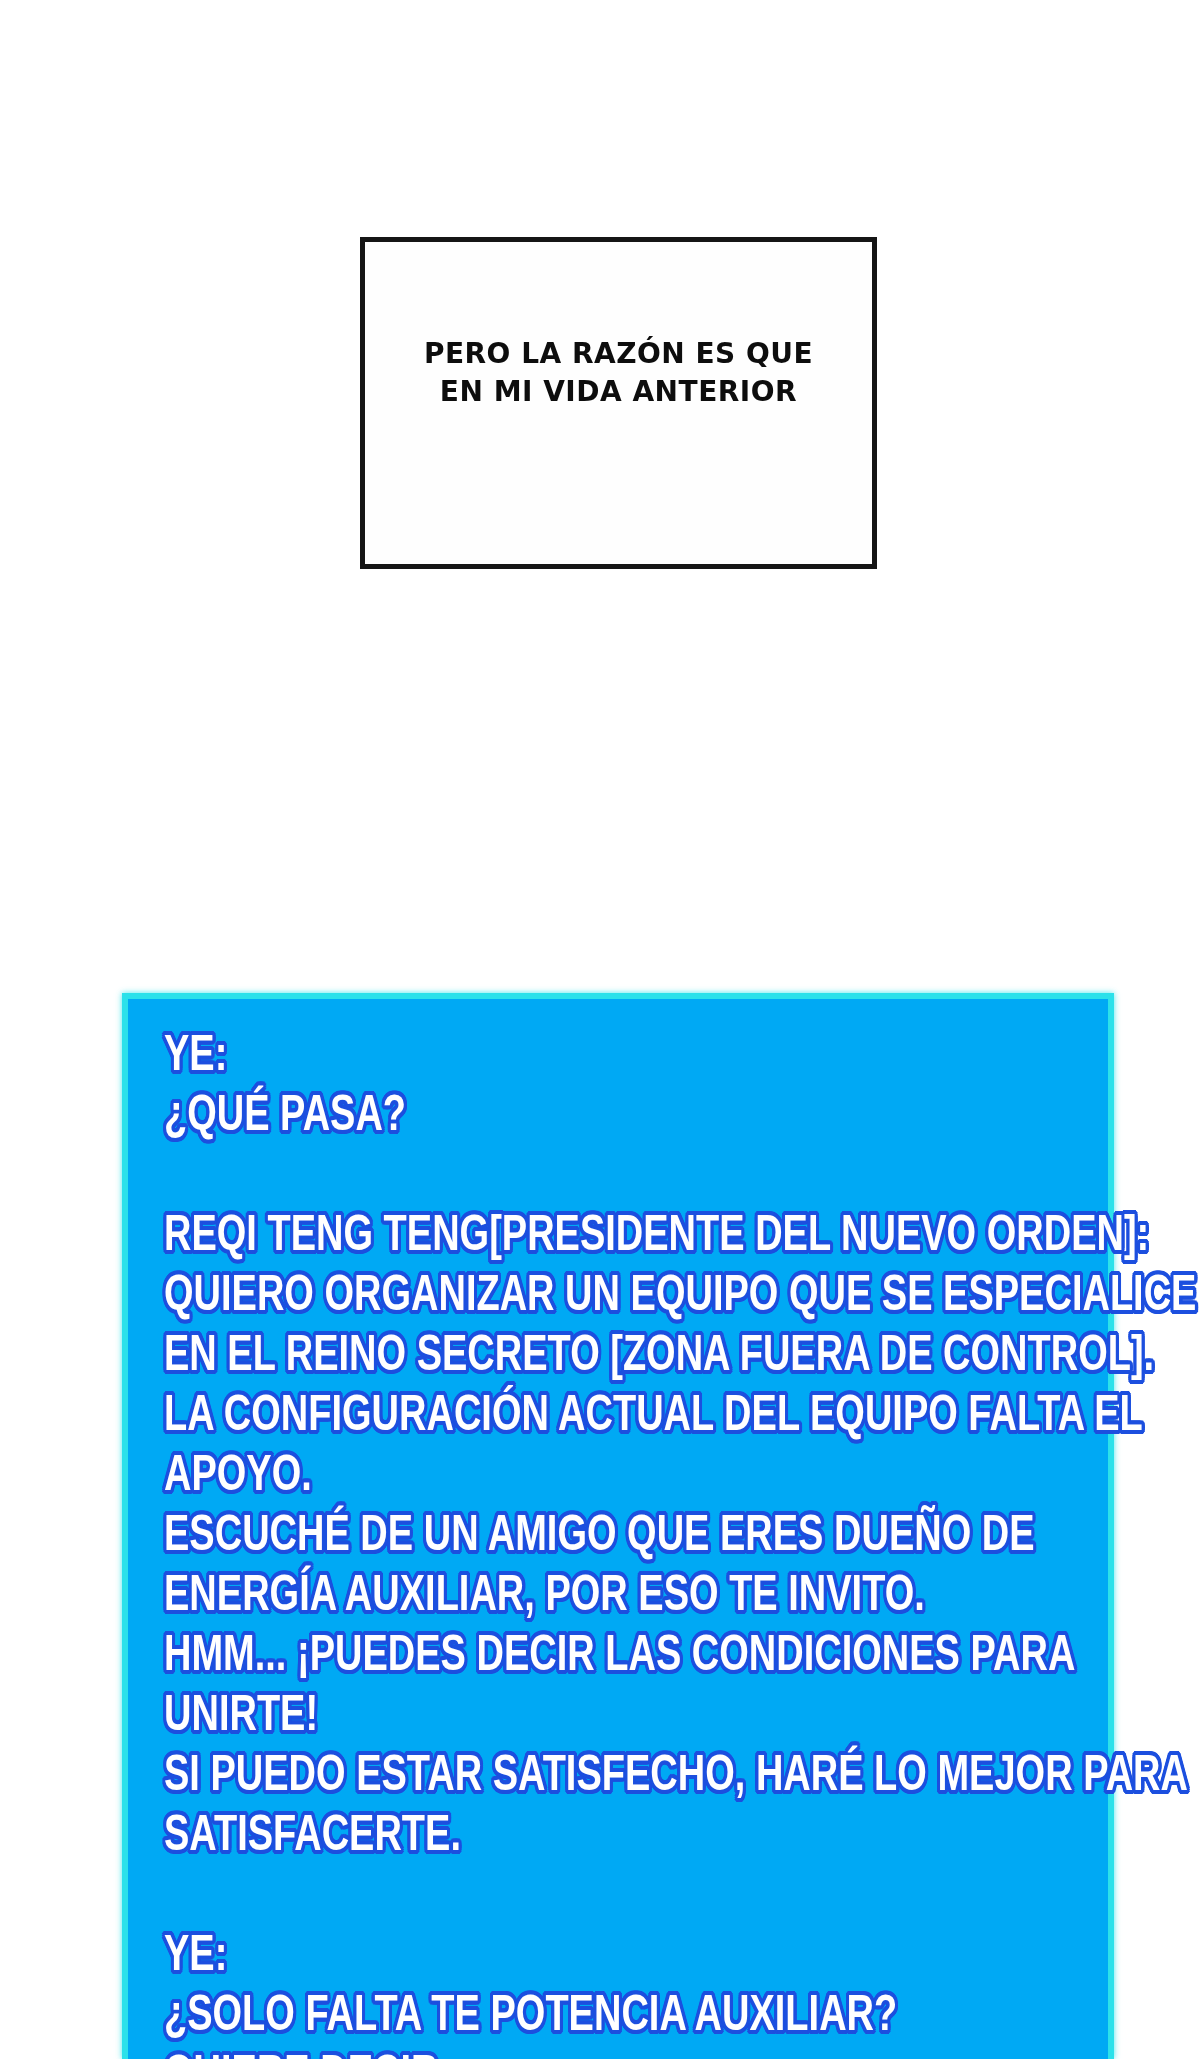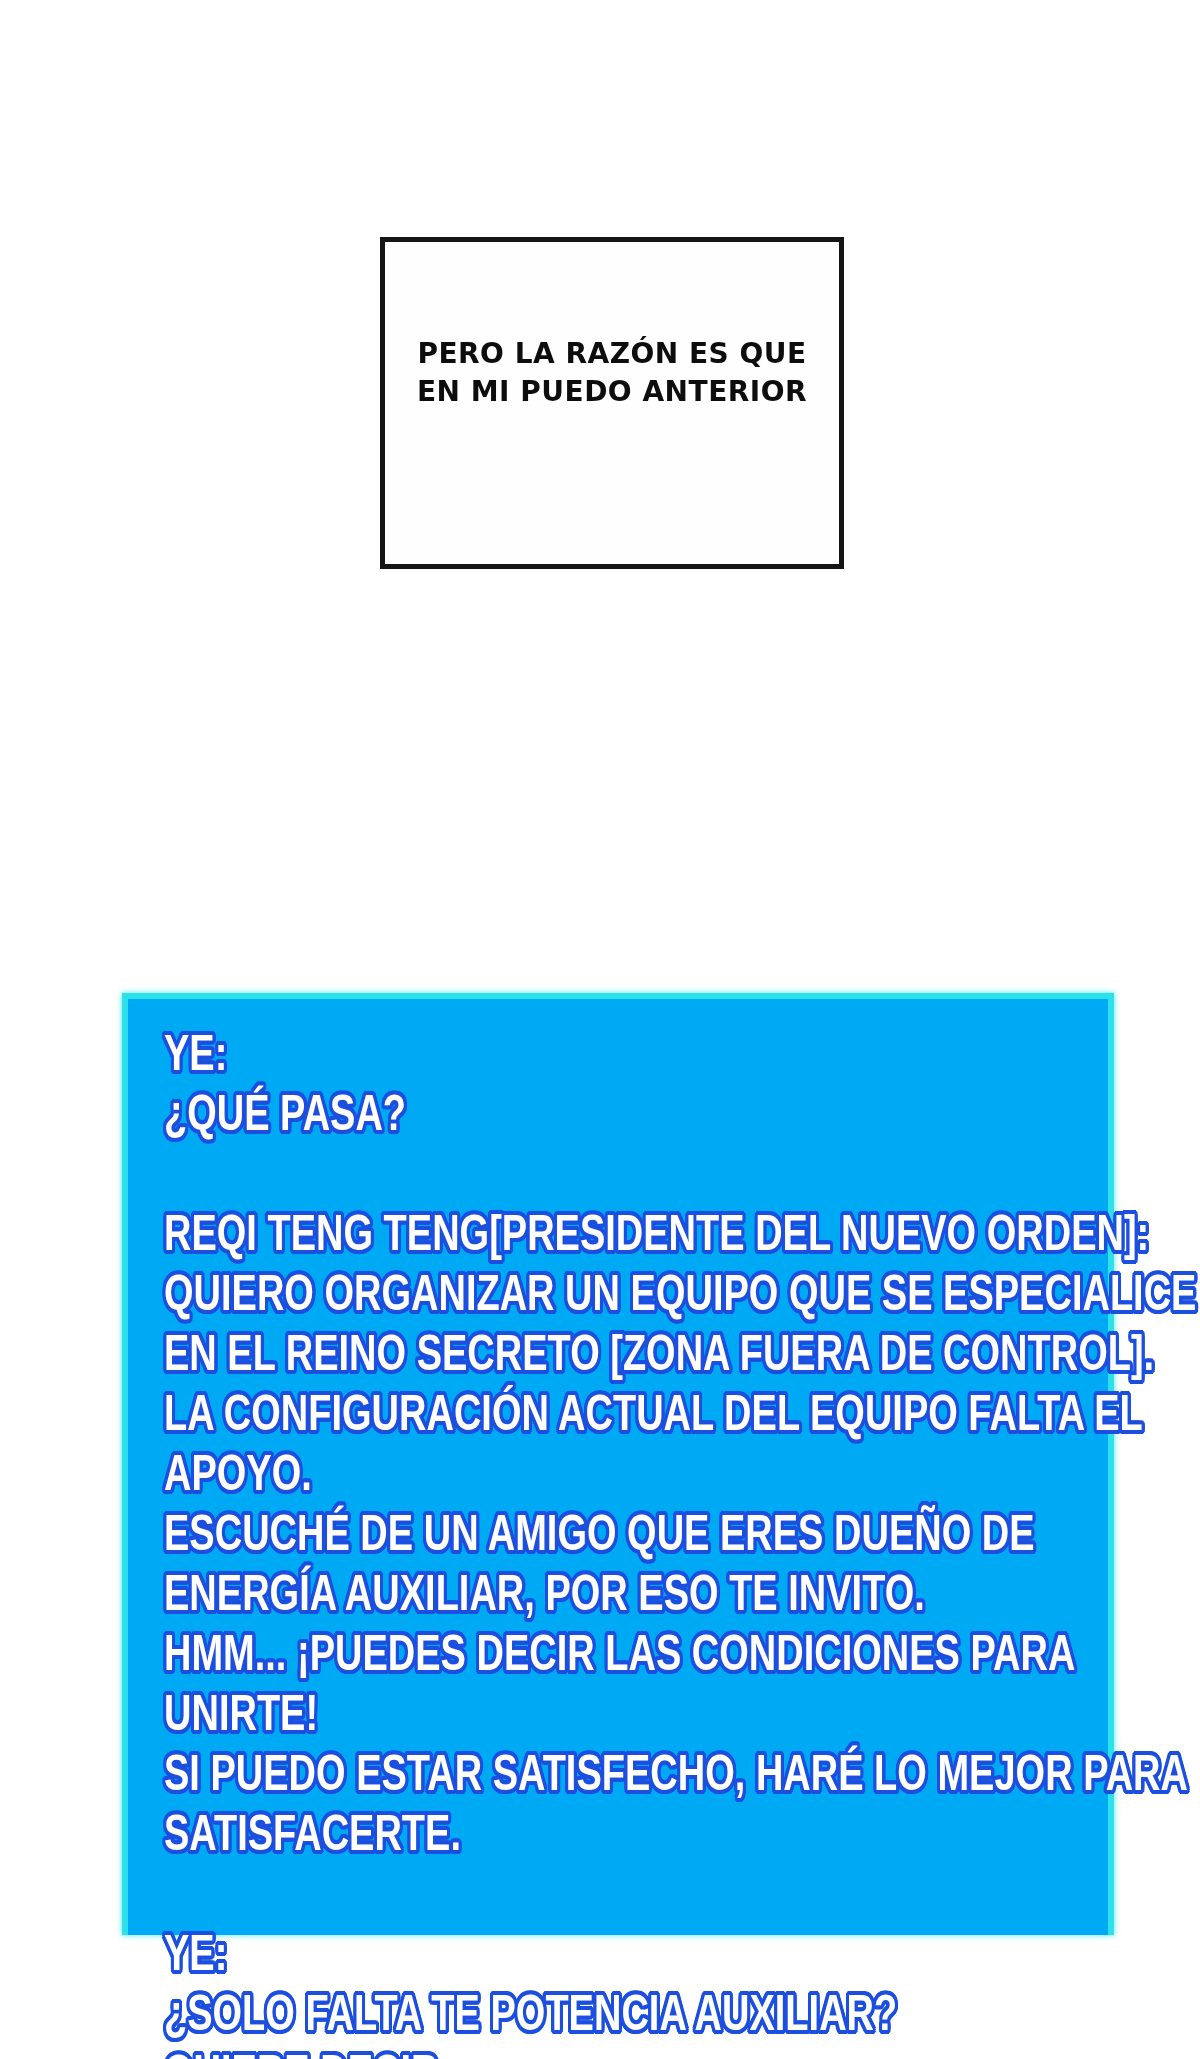--- a/index.html
+++ b/index.html
@@ -12,23 +12,23 @@
     width: 1200px;
     height: 2059px;
     background: #ffffff;
     overflow: hidden;
     font-family: "Liberation Sans", sans-serif;
   }
 
   
   .speech-box {
     position: absolute;
-    left: 380px;
+    left: 360px;
     top: 237px;
-    width: 464px;
+    width: 517px;
     height: 332px;
     box-sizing: border-box;
     border: 5px solid #151515;
     background: #fefefe;
   }
   .speech-text {
     position: absolute;
     left: 0;
     top: 93px;
     width: 100%;
@@ -40,21 +40,21 @@
     letter-spacing: 0.5px;
     color: #0d0d0d;
   }
 
   
   .chat-panel {
     position: absolute;
     left: 122px;
     top: 993px;
     width: 992px;
-    height: 942px; 
+    height: 1066px; 
     box-sizing: border-box;
     background: #00a9f4;
     border: 6px solid #2ce1ea;
     border-bottom: none;
     box-shadow: 0 0 6px rgba(44, 225, 234, 0.85);
     text-decoration: underline;
   }
   .chat-text {
     position: absolute;
     left: 36px;
@@ -83,21 +83,21 @@
   }
 </style>
 </head>
 <body>
 
 <div class="page">
 
   <div class="speech-box">
     <div class="speech-text">
       <div>PERO LA RAZÓN ES QUE</div>
-      <div>EN MI PUEDO ANTERIOR</div>
+      <div>EN MI VIDA ANTERIOR</div>
     </div>
   </div>
 
   <div class="chat-panel">
     <div class="chat-text">
       <div class="chat-line">YE:</div>
       <div class="chat-line">¿QUÉ PASA?</div>
       <div class="chat-line"></div>
       <div class="chat-line">REQI TENG TENG[PRESIDENTE DEL NUEVO ORDEN]:</div>
       <div class="chat-line">QUIERO ORGANIZAR UN EQUIPO QUE SE ESPECIALICE</div>

